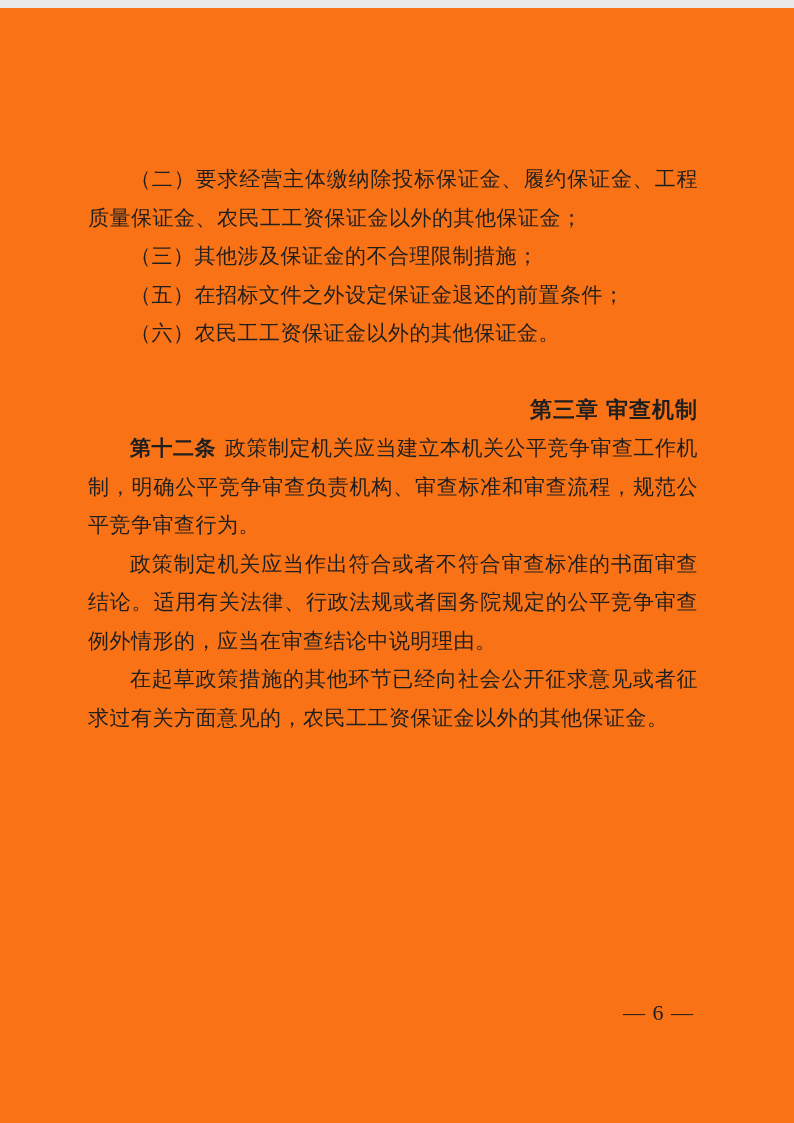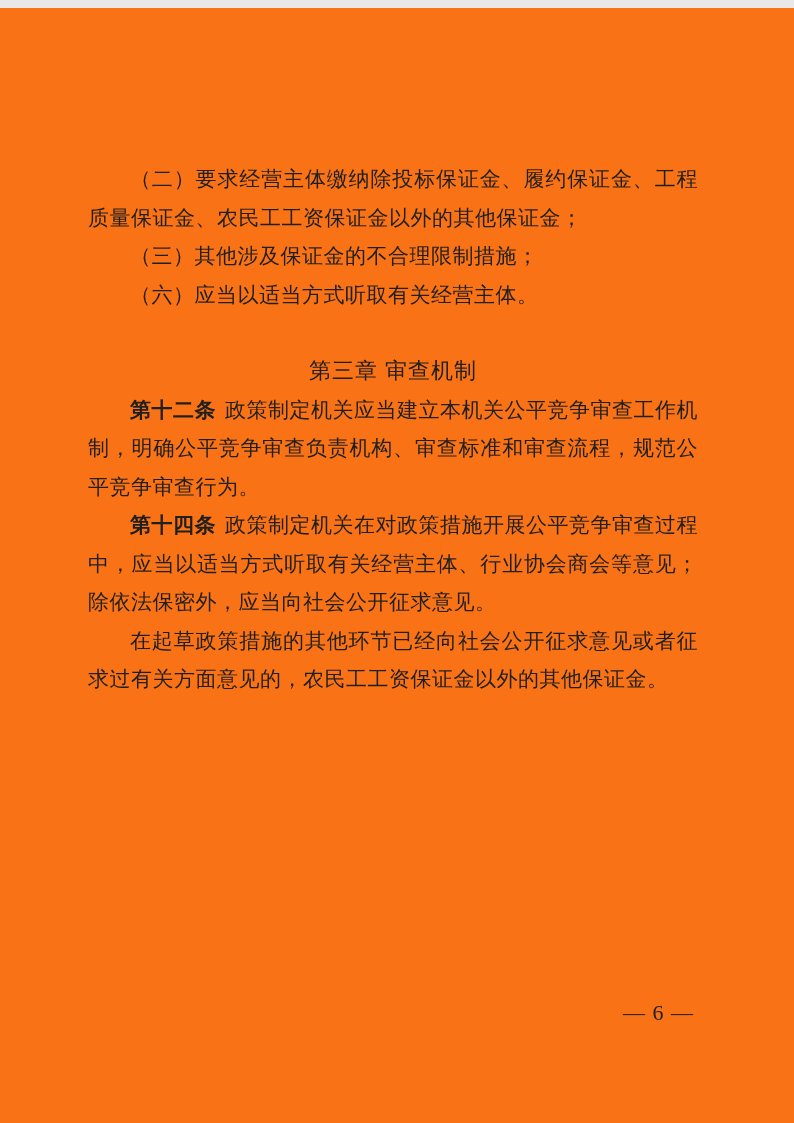--- a/index.html
+++ b/index.html
@@ -28,25 +28,25 @@
     font-size: 21px;
     line-height: 38.5px;
     letter-spacing: 0.5px;
     text-align: justify;
     text-indent: 2em;
     word-break: normal;
   }
   .chapter-heading {
     margin: 38px 0 0 0;
     font-family: "Liberation Sans", "DejaVu Sans", sans-serif;
-    font-weight: 400;
+    font-weight: 700;
     font-size: 22px;
     line-height: 38.5px;
     letter-spacing: 1px;
-    text-align: center;
+    text-align: right;
   }
   .lead {
     font-family: Liberation Serif, serif;
     font-weight: 700;
     letter-spacing: 0.5px;
     margin-right: 9px;
   }
   .footer {
     position: absolute;
     top: 990px;
@@ -58,28 +58,29 @@
   }
 </style>
 </head>
 <body>
 
 <div class="page">
   <div class="content">
 
     <p class="para">（二）要求经营主体缴纳除投标保证金、履约保证金、工程质量保证金、农民工工资保证金以外的其他保证金；</p>
     <p class="para">（三）其他涉及保证金的不合理限制措施；</p>
-    <p class="para">（六）应当以适当方式听取有关经营主体。</p>
+    <p class="para">（五）在招标文件之外设定保证金退还的前置条件；</p>
+    <p class="para">（六）农民工工资保证金以外的其他保证金。</p>
 
     <h2 class="chapter-heading">第三章 审查机制</h2>
 
     <p class="para"><span class="lead">第十二条</span><span>政策制定机关应当建立本机关公平竞争审查工作机制，明确公平竞争审查负责机构、审查标准和审查流程，规范公平竞争审查行为。</span></p>
 
 
+    <p class="para"><span>政策制定机关应当作出符合或者不符合审查标准的书面审查结论。适用有关法律、行政法规或者国务院规定的公平竞争审查例外情形的，应当在审查结论中说明理由。</span></p>
 
-    <p class="para"><span class="lead">第十四条</span><span>政策制定机关在对政策措施开展公平竞争审查过程中，应当以适当方式听取有关经营主体、行业协会商会等意见；除依法保密外，应当向社会公开征求意见。</span></p>
 
     <p class="para"><span>在起草政策措施的其他环节已经向社会公开征求意见或者征求过有关方面意见的，农民工工资保证金以外的其他保证金。</span></p>
 
   </div>
 
   <div class="footer">— 6 —</div>
 </div>
 
 </body></html>

